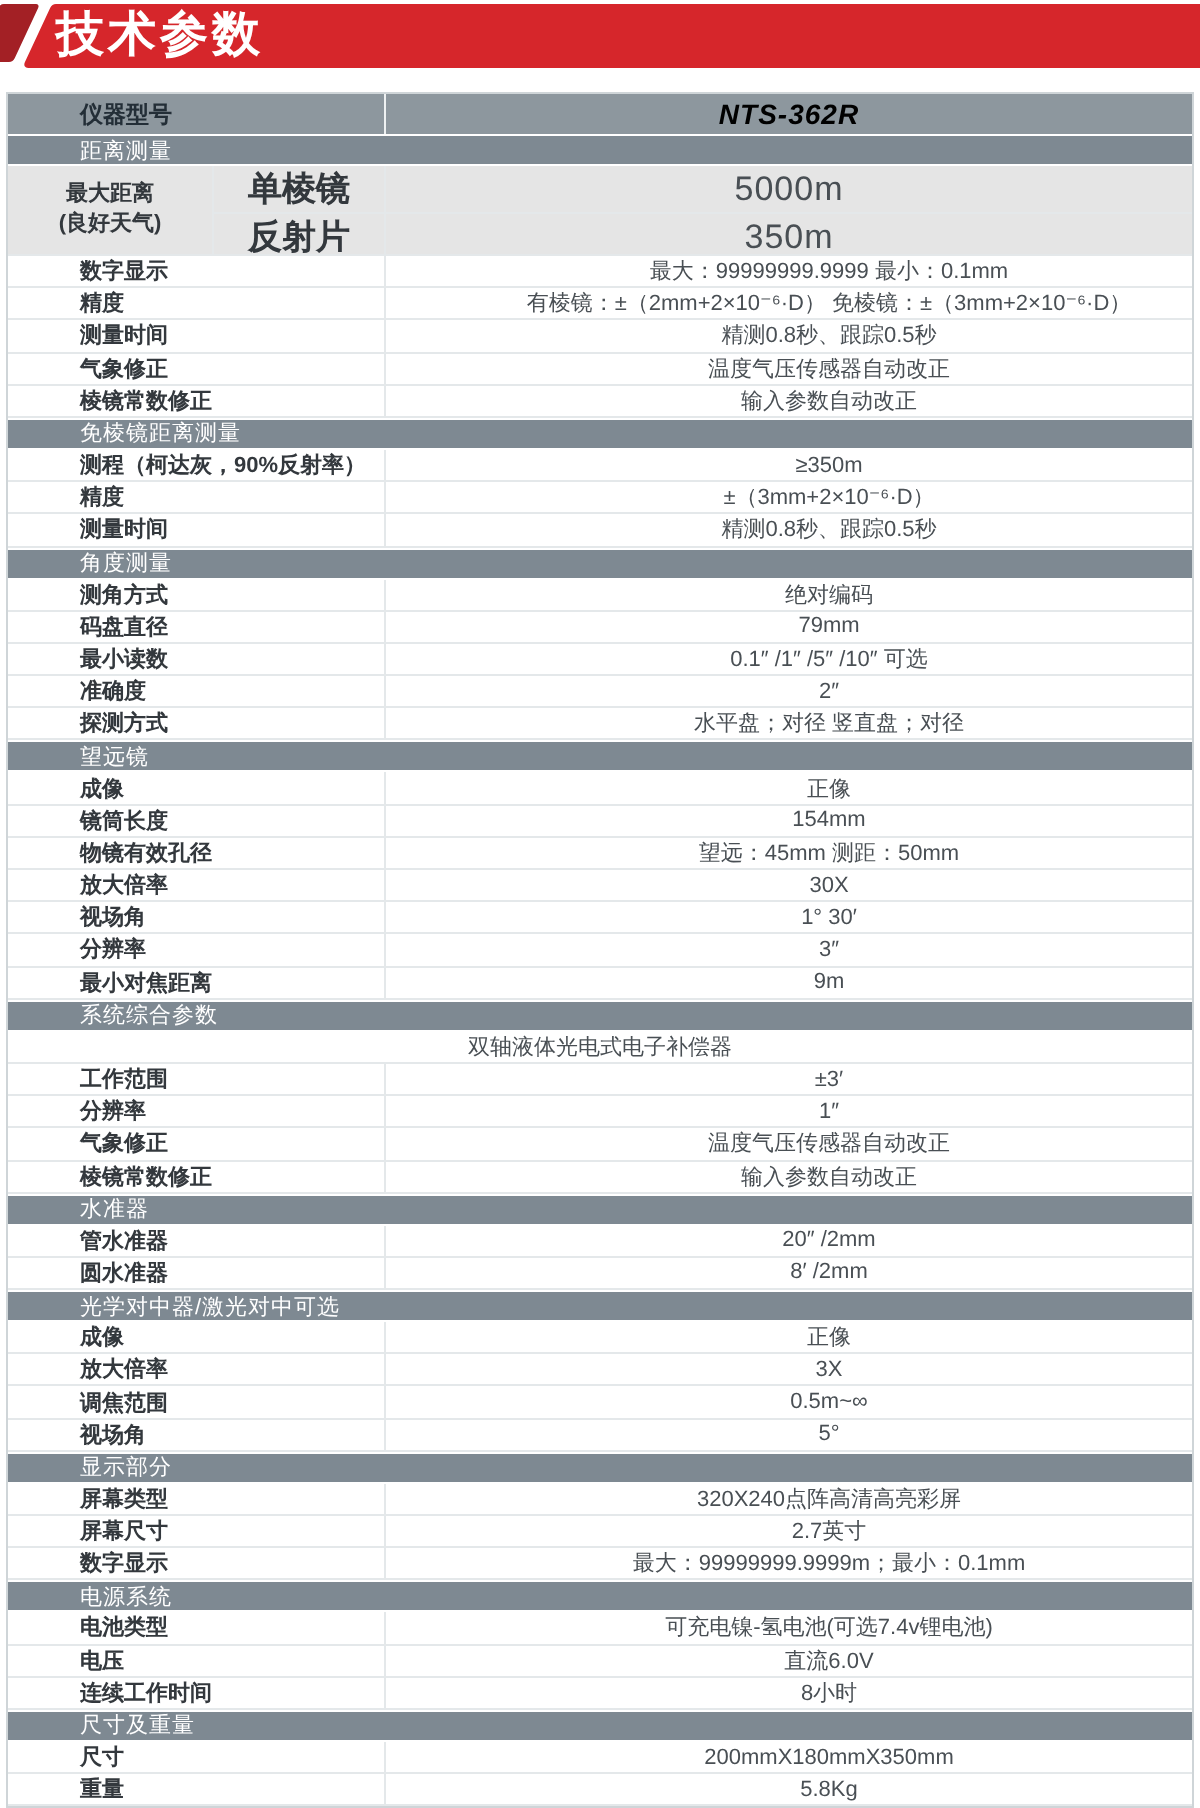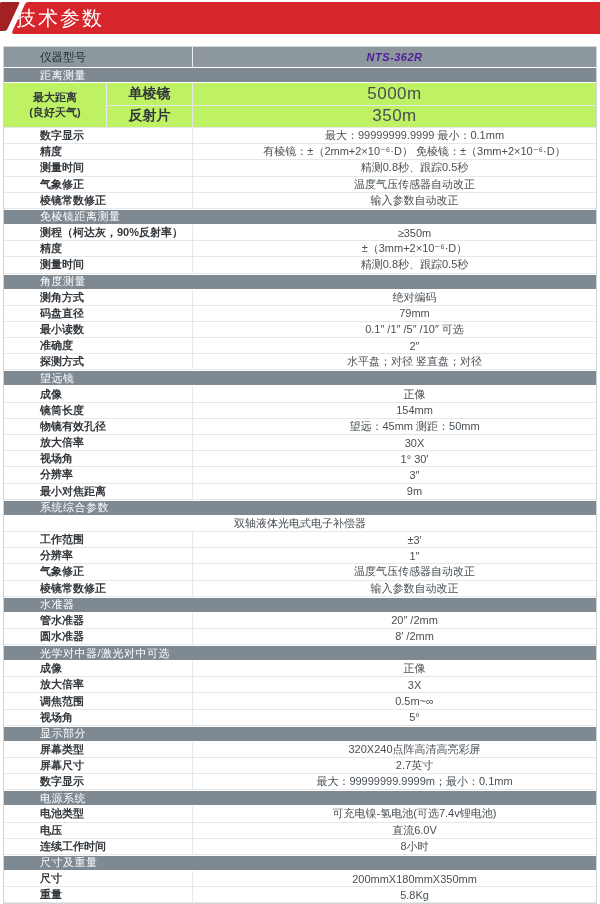--- a/index.html
+++ b/index.html
@@ -10,54 +10,54 @@
     --line:#e4e8ea; --outer:#cfd5d8;
   }
   
   .banner{position:relative;height:32px;margin-top:2px;overflow:hidden;}
   .banner-main{position:absolute;top:0;bottom:0;left:26px;right:-30px;
     background:var(--red);transform:skewX(-25deg);transform-origin:top left;
     border-radius:2px 0 0 3px;}
   .banner-wedge{position:absolute;top:0;bottom:3px;left:0;width:20px;
     background:var(--darkred);transform:skewX(-25deg);transform-origin:top left;
     border-radius:2px;}
-  .banner-title{position:absolute;left:16px;top:0;line-height:32px;
-    color:#fff;font-size:20px;font-weight:normal;letter-spacing:2px;}
+  .banner-title{position:absolute;left:28px;top:0;line-height:32px;
+    color:#fff;font-size:24px;font-weight:bold;letter-spacing:2px;}
   
   .spec-table{margin:12px 3px 0;border:1px solid var(--outer);background:#fff;}
   .model-row{display:flex;height:20px;background:var(--hdr);}
   .model-label{width:189px;box-sizing:border-box;padding-left:36px;
-    display:flex;align-items:center;font-size:11.5px;font-weight:normal;
+    display:flex;align-items:center;font-size:11.5px;font-weight:bold;
     color:#232e37;border-right:1px solid #eef1f2;}
   .model-value{flex:1;display:flex;align-items:center;justify-content:center;
-    font-size:11px;font-weight:bold;font-style:italic;color:#4c1d95;
+    font-size:14px;font-weight:bold;font-style:italic;color:#000000;
     letter-spacing:.5px;}
   .section-row{height:16px;box-sizing:border-box;background:var(--sec);
     border-top:1px solid #fff;border-bottom:1px solid #fff;
     padding-left:36px;display:flex;align-items:center;
     color:#fff;font-size:11px;letter-spacing:.5px;}
   .data-row{display:flex;height:16.2px;box-sizing:border-box;
     border-bottom:1px solid var(--line);background:#fff;gap:40px;}
   .d-label{width:189px;box-sizing:border-box;padding-left:36px;
     display:flex;align-items:center;border-right:1px solid var(--line);
     font-size:11px;font-weight:bold;color:#33383d;white-space:nowrap;}
   .d-value{flex:1;display:flex;align-items:center;justify-content:center;
     font-size:11px;color:#494f54;white-space:nowrap;}
   
   .group-row{display:flex;height:45px;box-sizing:border-box;
-    border-bottom:1px solid var(--line);background:#bef264;}
+    border-bottom:1px solid var(--line);background:#e5e5e5;}
   .g-label{width:103px;box-sizing:border-box;border-right:1px solid var(--line);
     display:flex;align-items:center;justify-content:center;text-align:center;
     white-space:pre-line;font-size:11px;font-weight:bold;color:#33383d;line-height:1.35;}
   .g-right{flex:1;display:flex;flex-direction:column;}
   .g-subrow{flex:1;display:flex;}
   .g-subrow.with-border{border-bottom:1px solid var(--line);}
   .g-sublabel{width:86px;box-sizing:border-box;border-right:1px solid var(--line);
     display:flex;align-items:center;justify-content:center;
-    font-size:14px;font-weight:bold;color:#33383d;}
+    font-size:17px;font-weight:bold;color:#33383d;}
   .g-value{flex:1;display:flex;align-items:center;justify-content:center;
     font-size:17px;color:#494f54;letter-spacing:.5px;}
 </style>
 </head>
 <body style="--red: #d6262b; --darkred: #a32025; --hdr: #8d979e; --sec: #7e8992;">
 
 <div class="banner">
   <div class="banner-wedge"></div>
   <div class="banner-main"></div>
   <div class="banner-title">技术参数</div>

